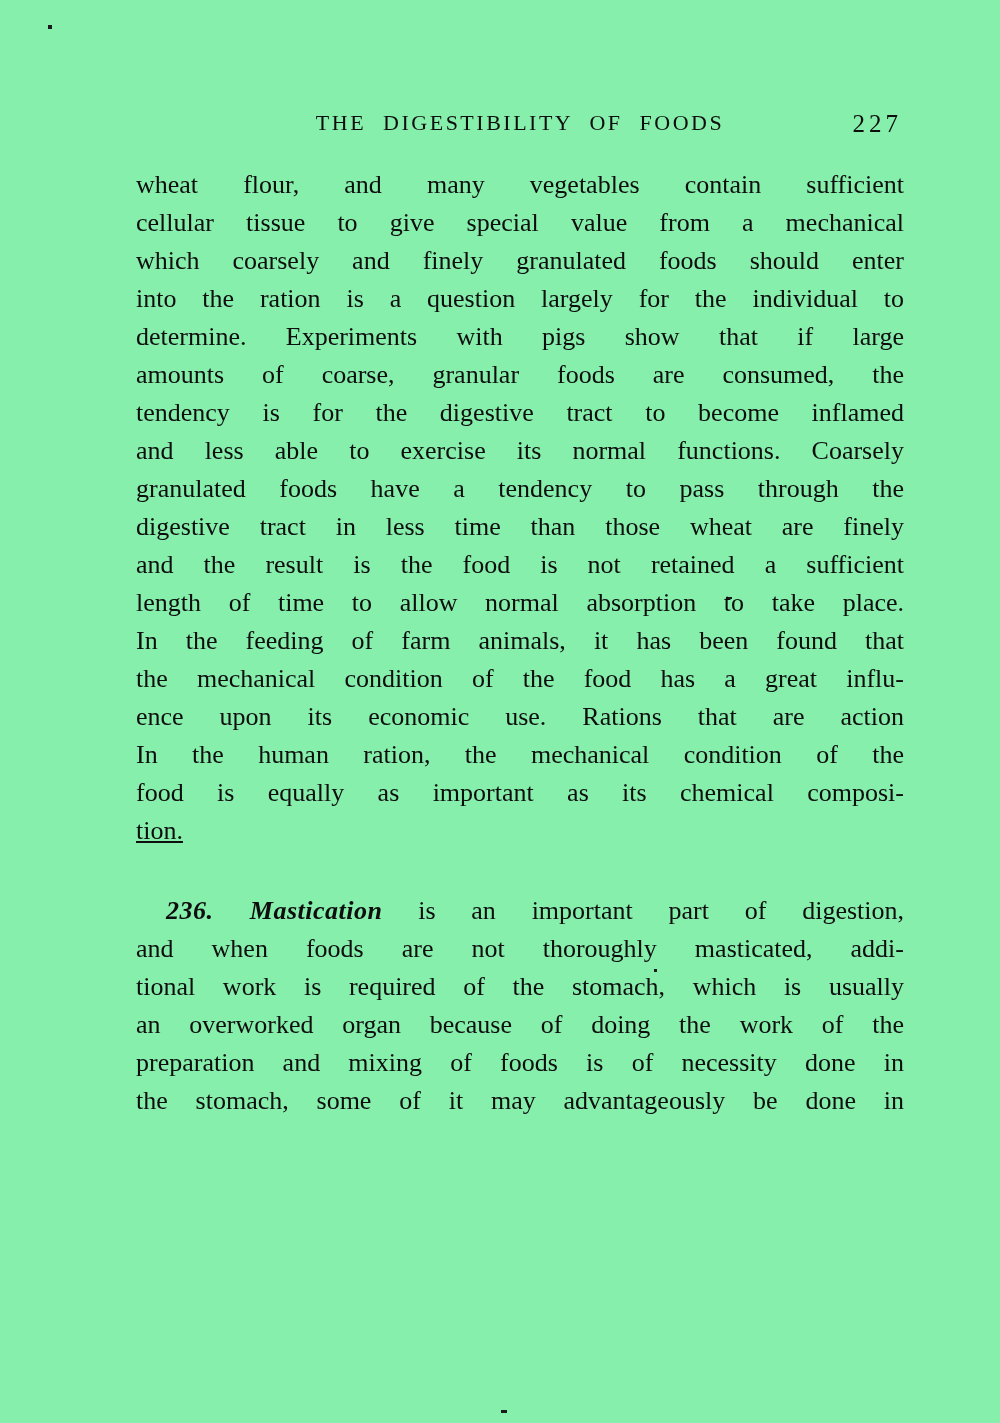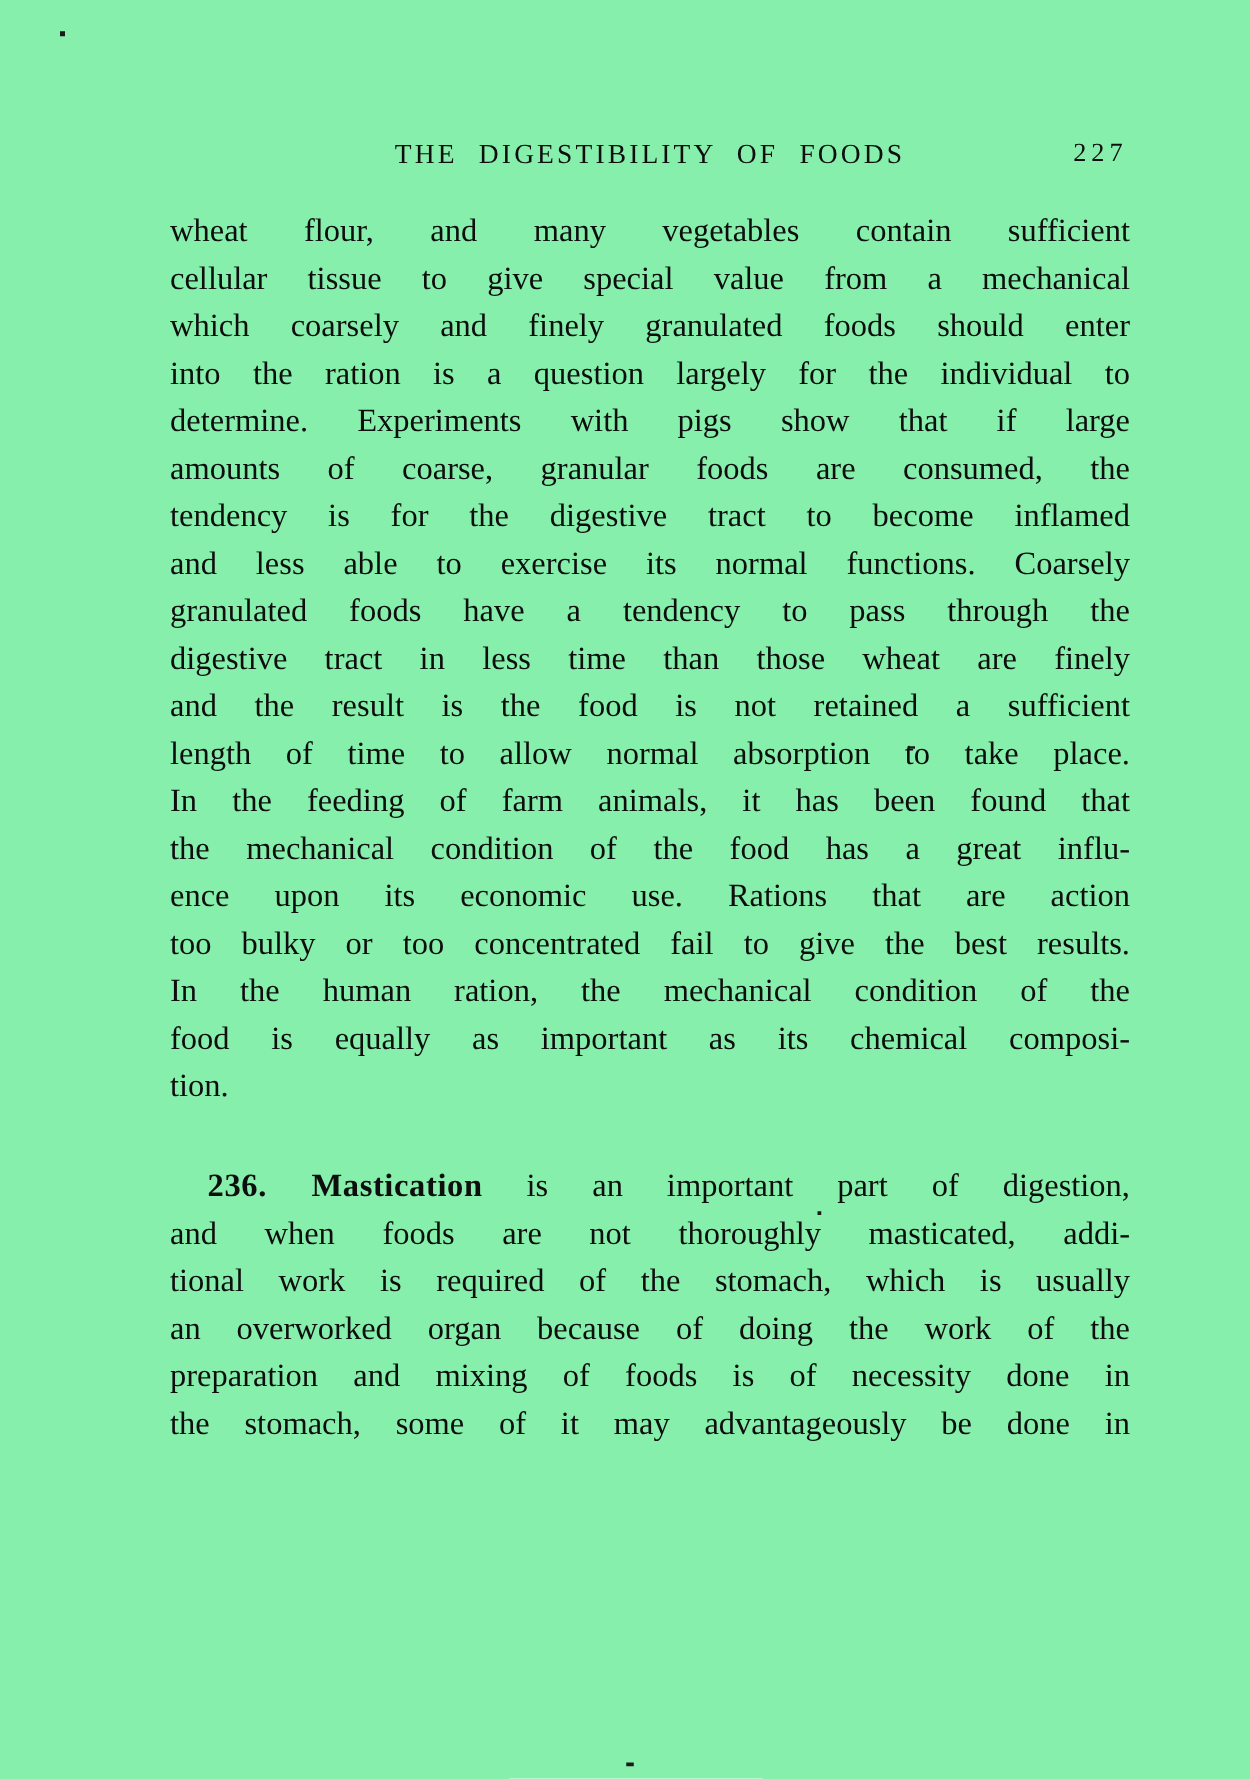--- a/index.html
+++ b/index.html
@@ -31,21 +31,21 @@
     text-align: center;
     font-size: 22px;
     letter-spacing: 2.5px;
     word-spacing: 9px;
     white-space: nowrap;
   }
   .page-number {
     position: absolute;
     right: 2px;
     top: 0;
-    font-size: 21px;
+    font-size: 25px;
     letter-spacing: 4px;
   }
   
   .text-block {
     position: absolute;
     left: 136px;
     top: 166px;
     width: 768px;
     font-size: 26px;
     line-height: 38px;
@@ -55,27 +55,29 @@
   .tline {
     text-align: justify;
     text-align-last: justify;
     text-justify: inter-word;
     height: 38px;
     overflow: visible;
   }
   .tline.end {
     text-align: left;
     text-align-last: left;
+    text-decoration: underline;
   }
   .tline.first-indent {
     text-indent: 30px;
   }
   .para-lead {
     font-weight: bold;
     letter-spacing: 0.5px;
+    font-style: italic;
   }
   
   .speck {
     position: absolute;
     background: #1a1a1a;
   }
   .speck-a { left: 48px;  top: 25px;   width: 4px; height: 4px; }
   .speck-b { left: 654px; top: 969px;  width: 3px; height: 3px; }
   .speck-c { left: 501px; top: 1410px; width: 6px; height: 3px; }
   .speck-d { left: 726px; top: 597px;  width: 6px; height: 2px; }
@@ -106,21 +108,20 @@
       <div class="tline">amounts of coarse, granular foods are consumed, the</div>
       <div class="tline">tendency is for the digestive tract to become inflamed</div>
       <div class="tline">and less able to exercise its normal functions. Coarsely</div>
       <div class="tline">granulated foods have a tendency to pass through the</div>
       <div class="tline">digestive tract in less time than those wheat are finely</div>
       <div class="tline">and the result is the food is not retained a sufficient</div>
       <div class="tline">length of time to allow normal absorption to take place.</div>
       <div class="tline">In the feeding of farm animals, it has been found that</div>
       <div class="tline">the mechanical condition of the food has a great influ-</div>
       <div class="tline">ence upon its economic use. Rations that are action</div>
-      <div class="tline">too bulky or too concentrated fail to give the best results.</div>
       <div class="tline">In the human ration, the mechanical condition of the</div>
       <div class="tline">food is equally as important as its chemical composi-</div>
       <div class="tline end">tion.</div>
     </div>
 
     <div class="para para2">
       <div class="tline first-indent"><span class="para-lead">236. Mastication</span><span> is an important part of digestion,</span></div>
       <div class="tline">and when foods are not thoroughly masticated, addi-</div>
       <div class="tline">tional work is required of the stomach, which is usually</div>
       <div class="tline">an overworked organ because of doing the work of the</div>

